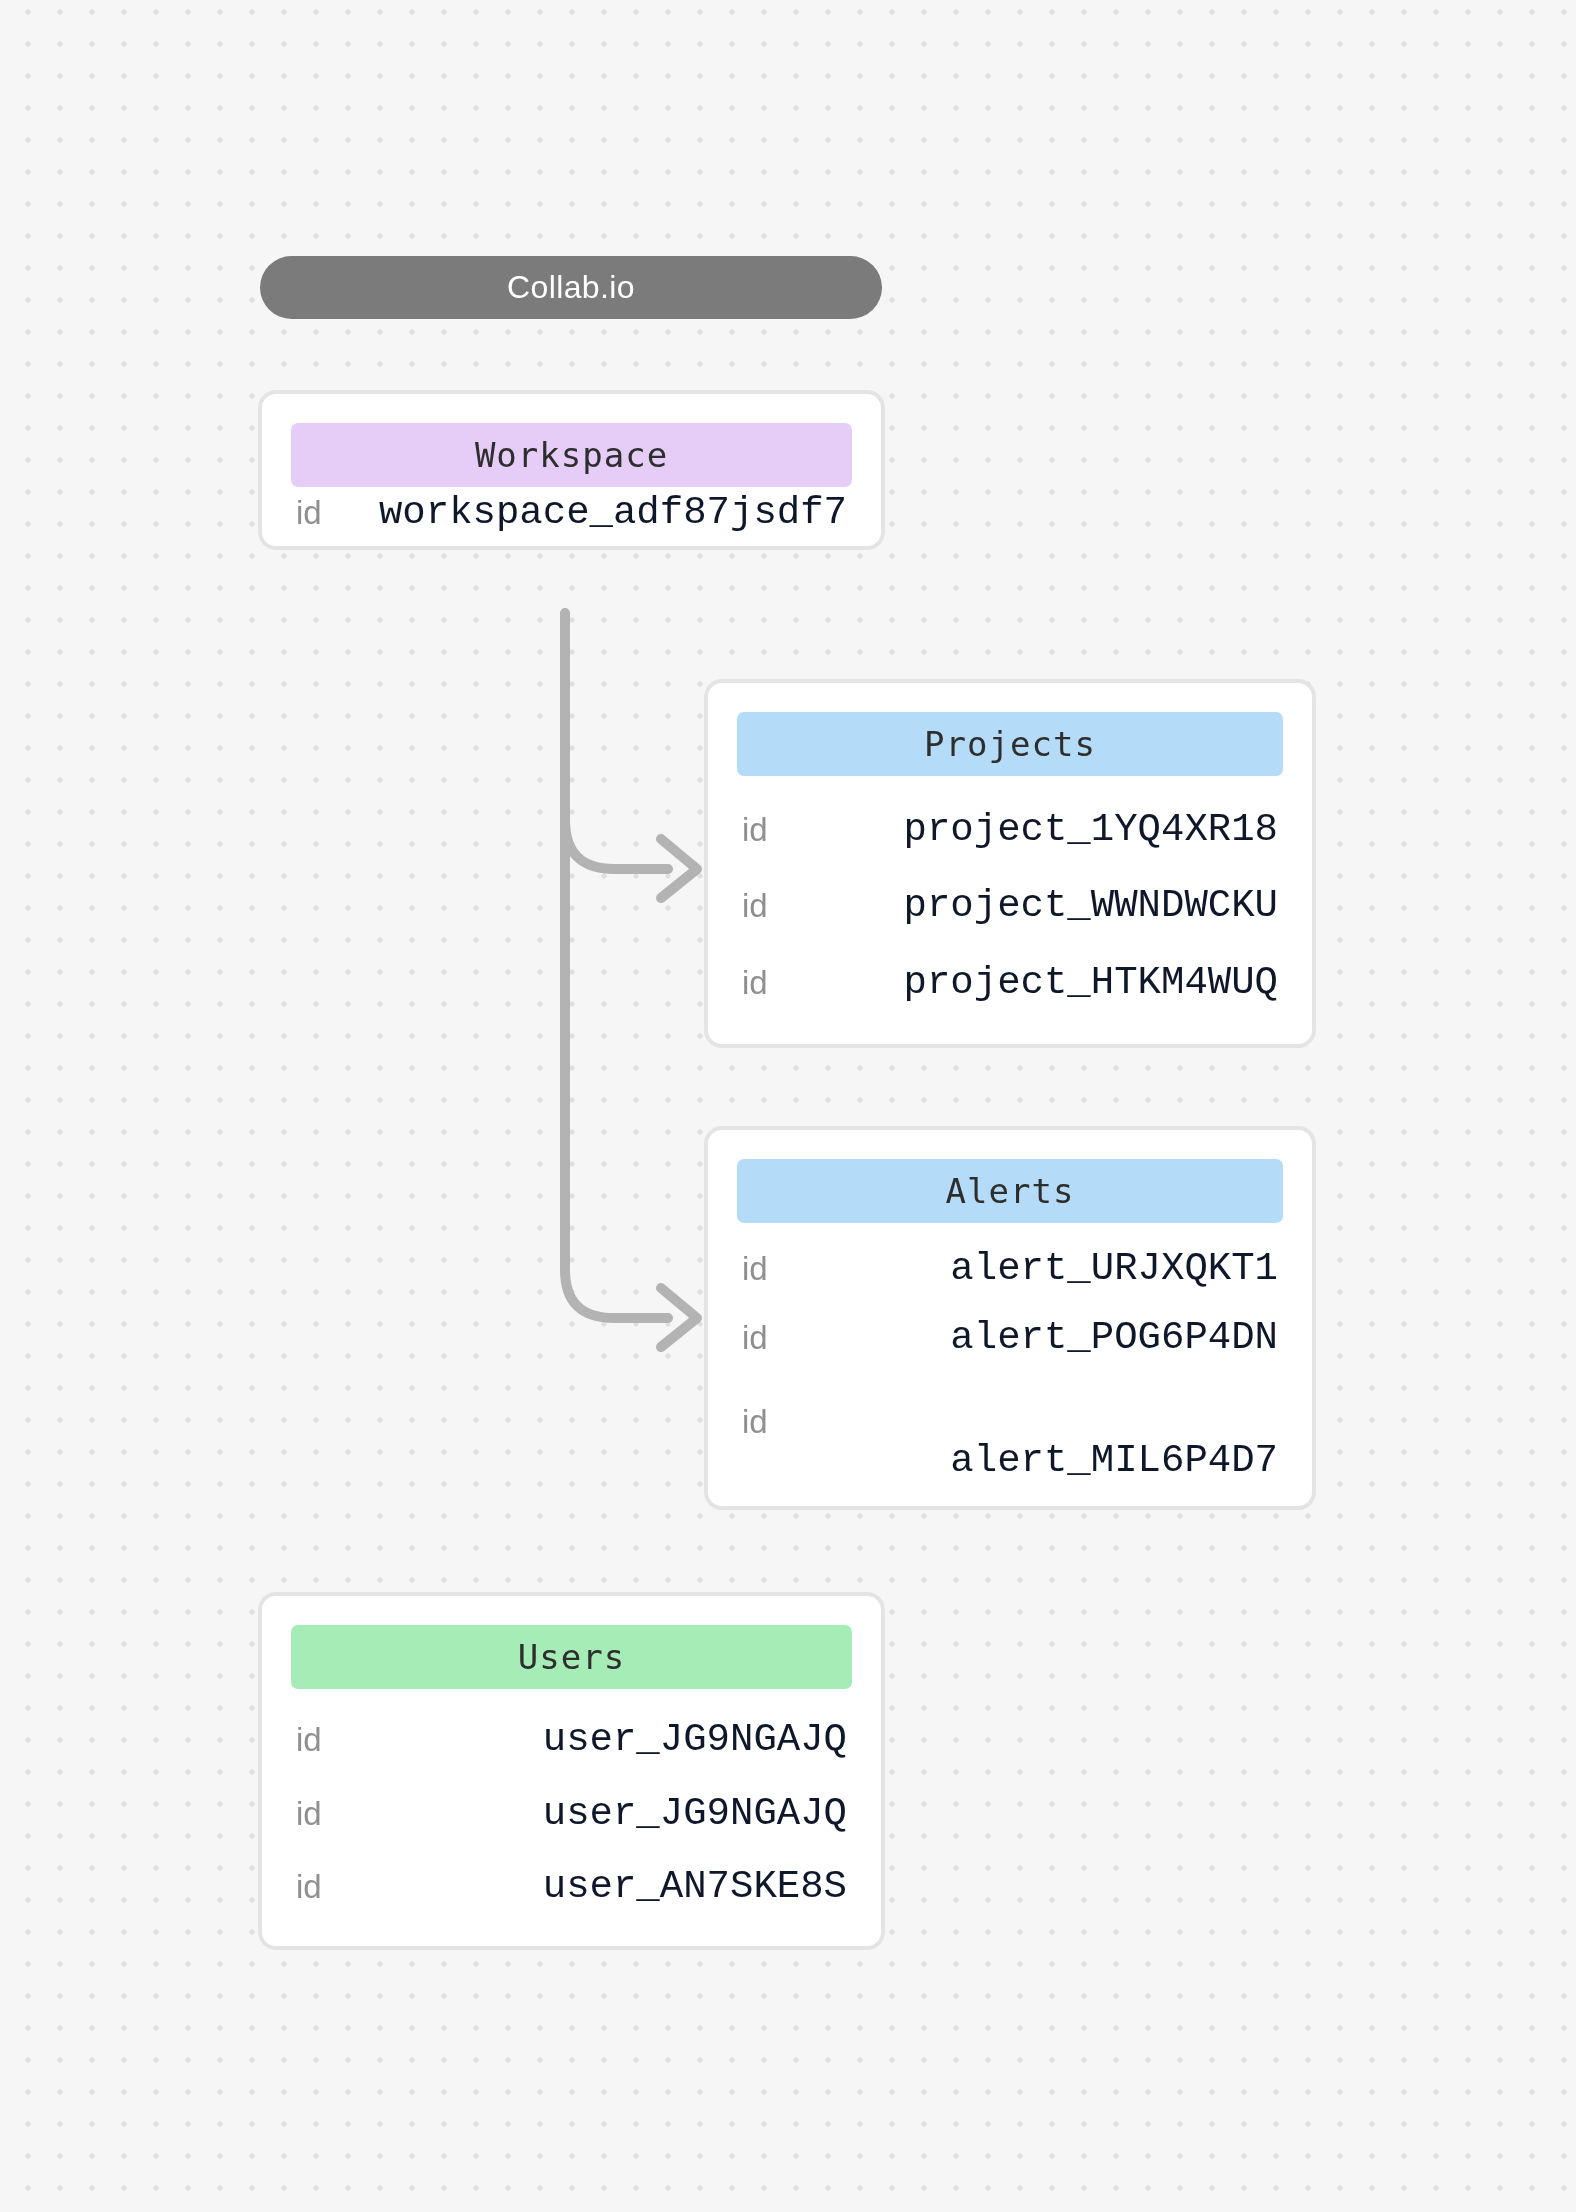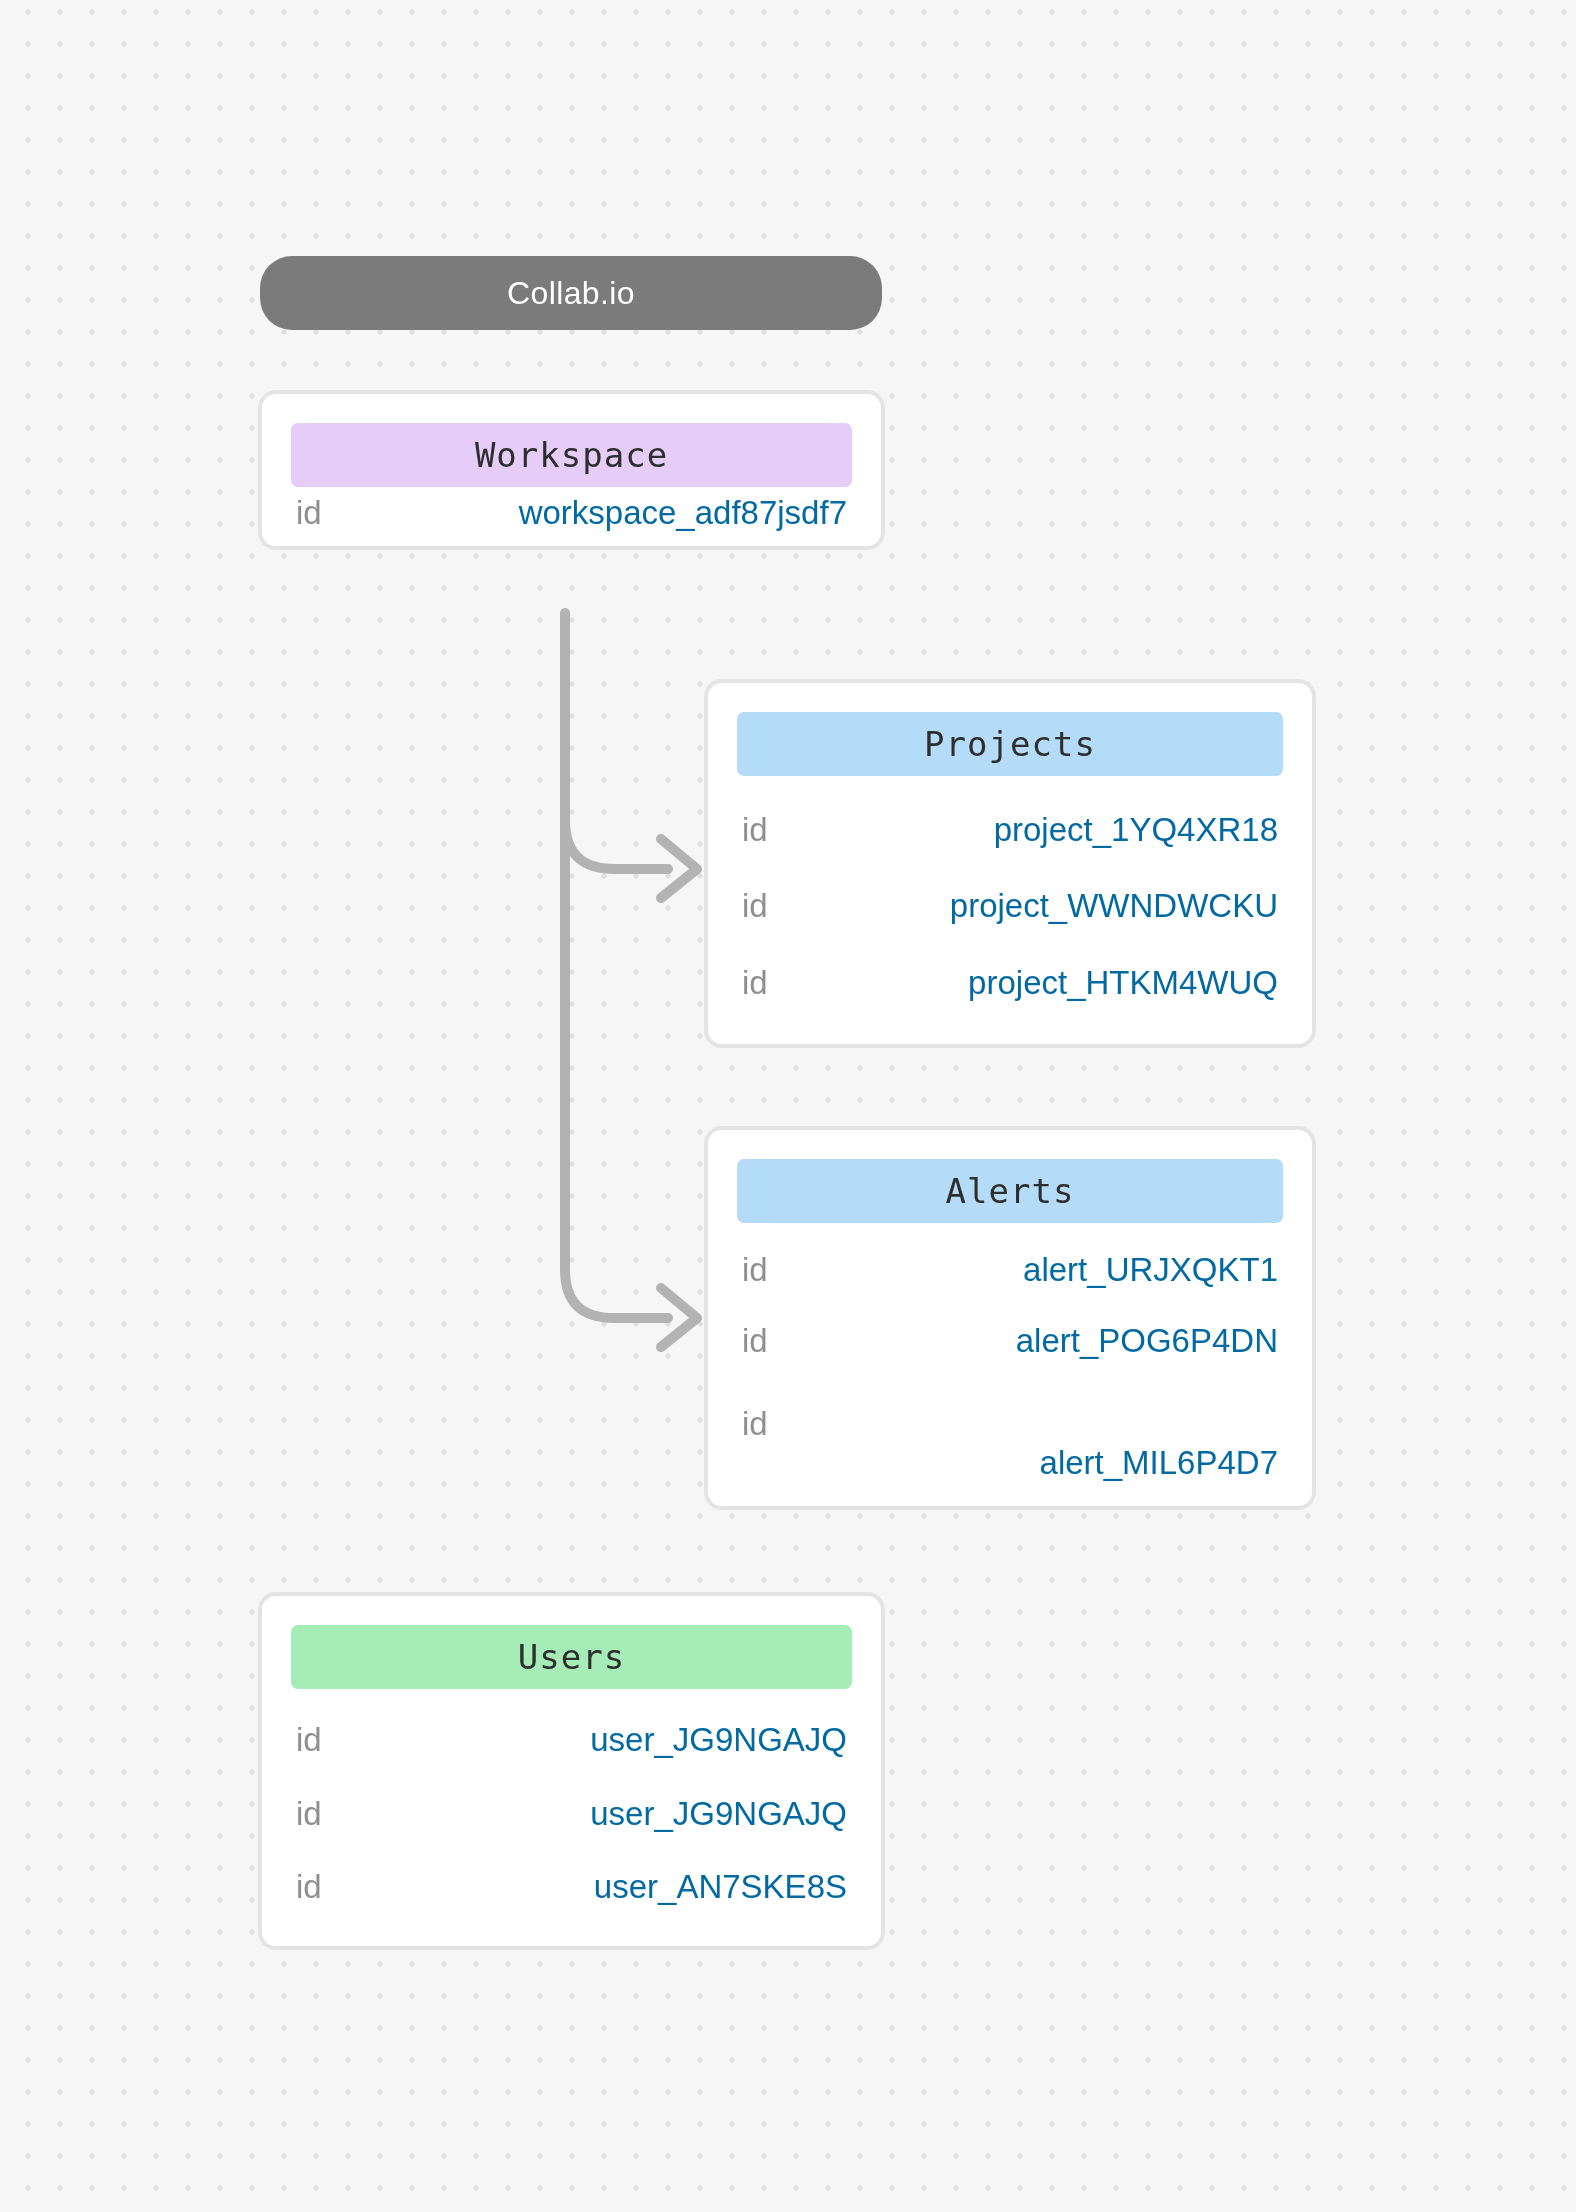--- a/index.html
+++ b/index.html
@@ -17,21 +17,21 @@
     background-position: 12px 28px;
     overflow: hidden;
   }
   .connectors {
     position: absolute; left: 0; top: 0;
     width: 1576px; height: 2212px;
     pointer-events: none;
   }
   .pill {
     position: absolute; left: 260px; top: 256px;
-    width: 622px; height: 74px;
+    width: 622px; height: 63px;
     background: #7b7b7b;
     border-radius: 32px;
     display: flex; align-items: center; justify-content: center;
     color: #ffffff; font-size: 32px; letter-spacing: 0.4px;
   }
   .card {
     position: absolute;
     background: #ffffff;
     border: 4px solid #e4e4e4;
     border-radius: 18px;
@@ -54,22 +54,22 @@
     flex: 1 1 auto;
     display: flex; flex-direction: column; justify-content: space-evenly;
     padding: 0 34px 8px 34px;
   }
   .row {
     display: flex; align-items: center; justify-content: space-between;
     min-height: 46px;
   }
   .row-label { color: #8f8f8f; font-size: 33px; }
   .row-value {
-    font-family: Liberation Sans, sans-serif;
-    font-size: 33px; color: #0369a1;
+    font-family: Liberation Mono, monospace;
+    font-size: 39px; color: #0f172a;
   }
   
   #card-alerts .row:nth-child(3) .row-label { transform: translateY(-7px); }
   #card-alerts .row:nth-child(3) .row-value { transform: translateY(8px); margin-top: 48px; }
 </style>
 </head>
 <body>
 
 <div class="canvas">
 

